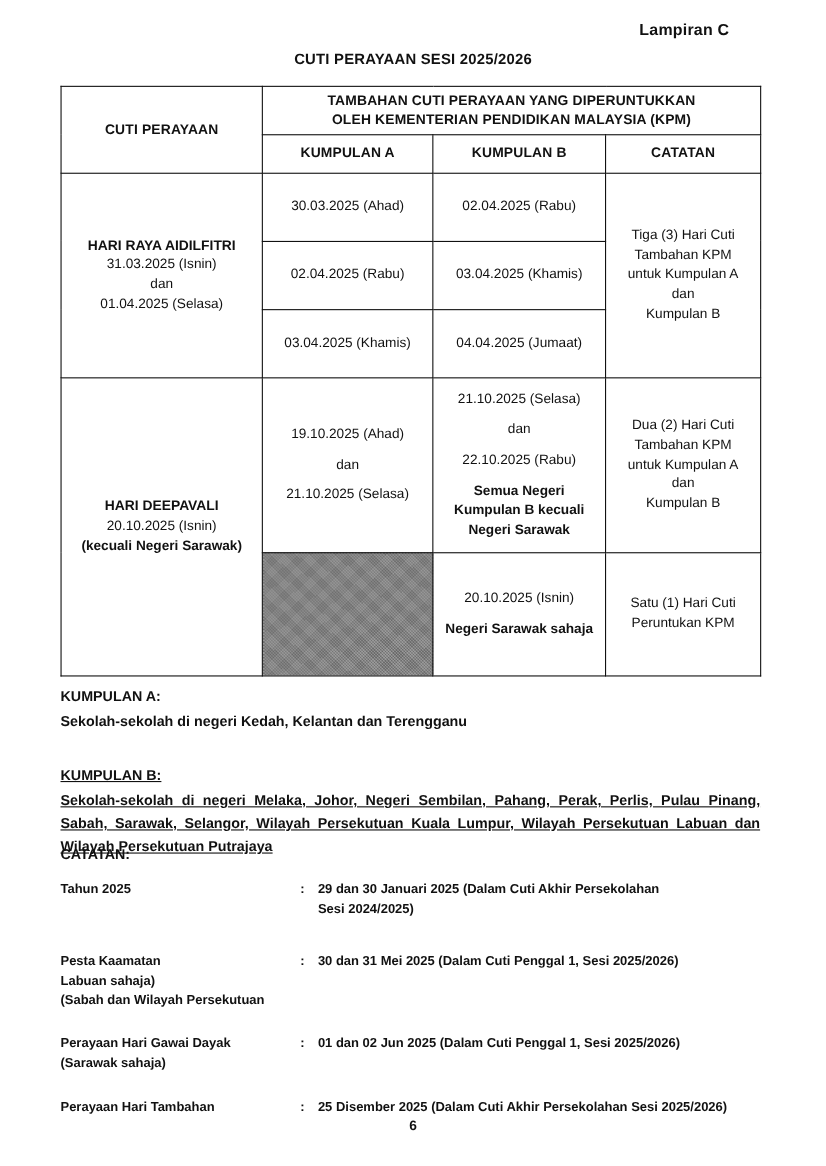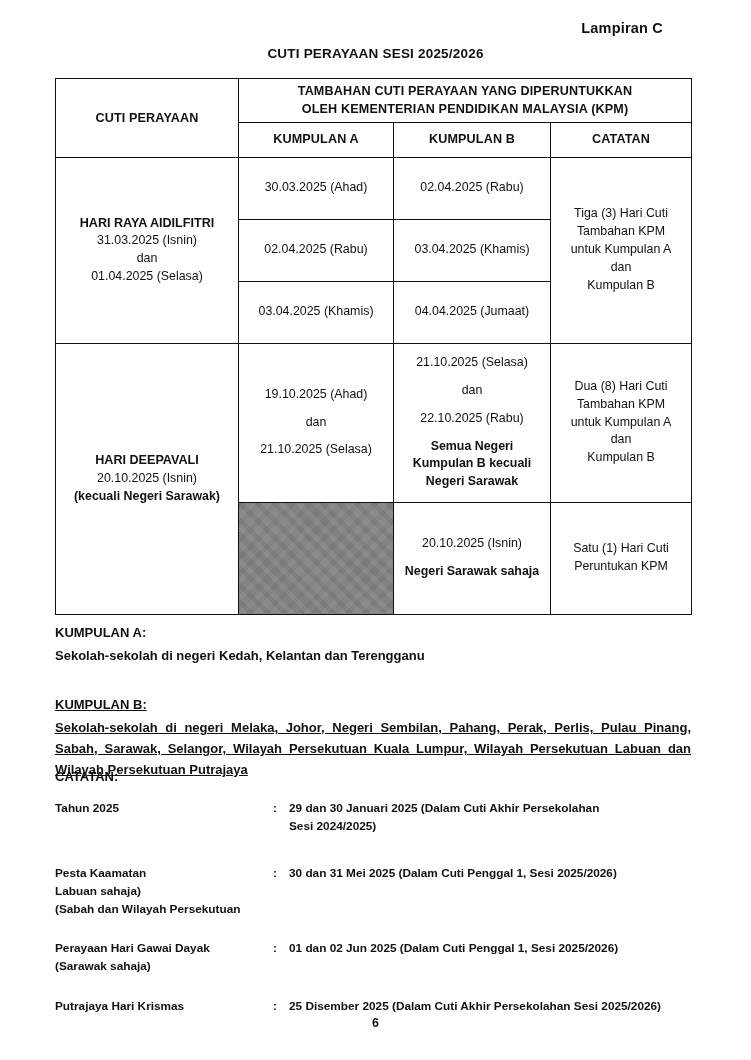--- a/index.html
+++ b/index.html
@@ -221,21 +221,21 @@
             <span class="gap-line"></span>
             <div>dan</div>
             <span class="gap-line"></span>
             <div>22.10.2025 (Rabu)</div>
             <span class="gap-line"></span>
             <div class="cell-strong">Semua Negeri</div>
             <div class="cell-strong">Kumpulan B kecuali</div>
             <div class="cell-strong">Negeri Sarawak</div>
           </td>
           <td class="rowspan-note">
-            <div>Dua (8) Hari Cuti</div>
+            <div>Dua (2) Hari Cuti</div>
             <div>Tambahan KPM</div>
             <div>untuk Kumpulan A</div>
             <div>dan</div>
             <div>Kumpulan B</div>
           </td>
         </tr>
         <tr class="deep-sar">
           <td class="shaded"></td>
           <td>
             <div>20.10.2025 (Isnin)</div>
@@ -294,21 +294,21 @@
         <div>(Sarawak sahaja)</div>
       </div>
       <div class="note-colon">:</div>
       <div class="note-value">
         <div>01 dan 02 Jun 2025 (Dalam Cuti Penggal 1, Sesi 2025/2026)</div>
       </div>
     </div>
 
     <div class="note-row">
       <div class="note-label">
-        <div>Putrajaya Hari Krismas</div>
+        <div>Perayaan Hari Tambahan</div>
       </div>
       <div class="note-colon">:</div>
       <div class="note-value">
         <div>25 Disember 2025 (Dalam Cuti Akhir Persekolahan Sesi 2025/2026)</div>
       </div>
     </div>
 
   </div>
 
   <div class="page-num">6</div>

